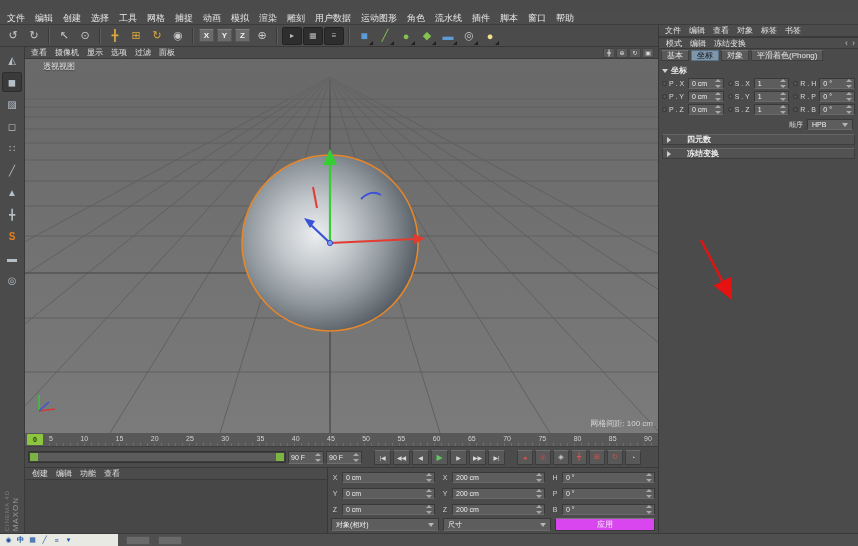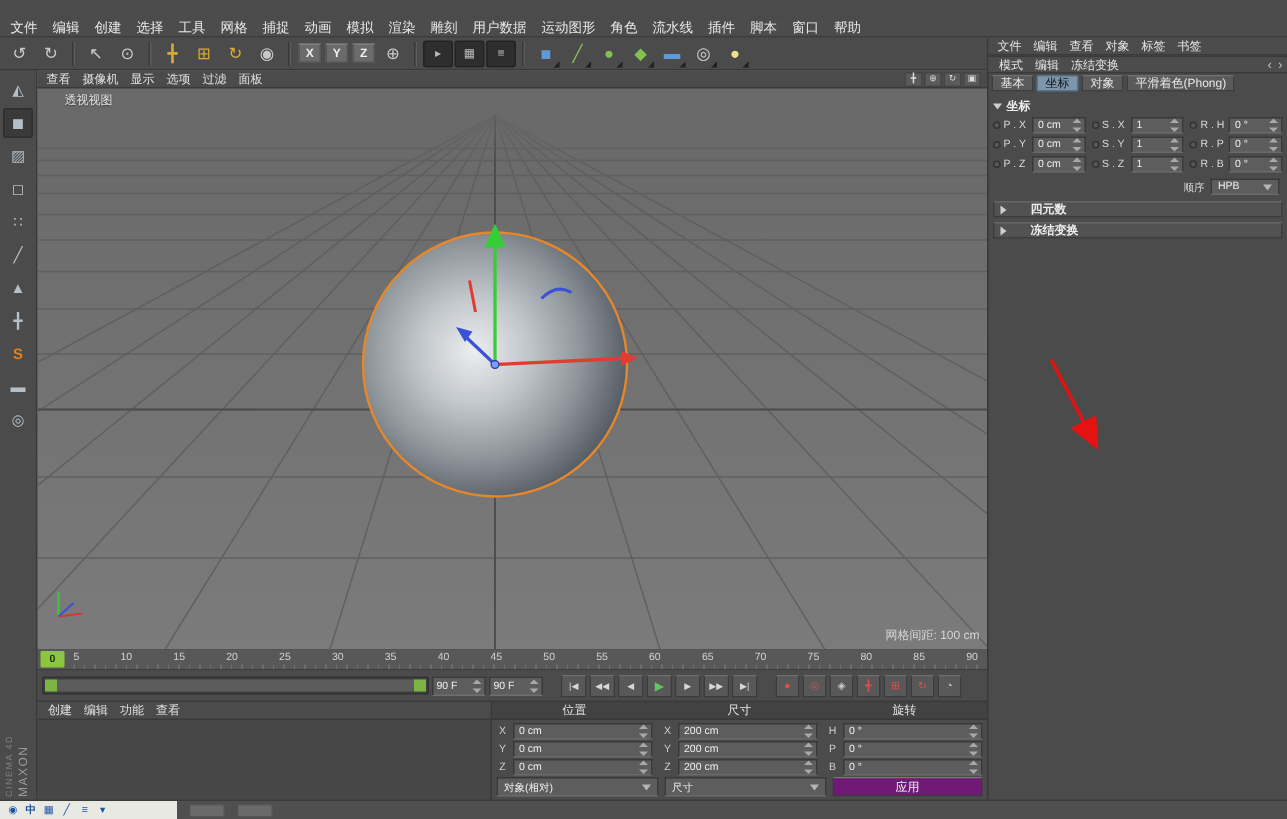--- a/index.html
+++ b/index.html
@@ -97,21 +97,21 @@
   .clbl{width:8px;font-size:7px;color:#cfcfcf;text-align:center}
   .fld{flex:1;height:11px;background:#5d5d5d;border:1px solid #393939;border-bottom-color:#6a6a6a;color:#efefef;
     font-size:7px;display:flex;align-items:center;padding:0 2px 0 3px}
   .spin{width:6px;height:9px;position:relative;margin-left:auto;flex:0 0 auto}
   .spin::before{content:"";position:absolute;top:0;left:0;border-left:3px solid transparent;border-right:3px solid transparent;border-bottom:3px solid #a8a8a8}
   .spin::after{content:"";position:absolute;bottom:0;left:0;border-left:3px solid transparent;border-right:3px solid transparent;border-top:3px solid #a8a8a8}
   .coord-bottom{height:15px;display:flex;gap:4px;padding:0 3px 2px}
   .drop{flex:1;background:#5d5d5d;border:1px solid #393939;border-bottom-color:#6a6a6a;display:flex;align-items:center;
     padding:0 4px;font-size:7px;color:#efefef}
   .drop::after{content:"";margin-left:auto;border-left:3px solid transparent;border-right:3px solid transparent;border-top:4px solid #b5b5b5}
-  .applybtn{flex:1;background:#701a75;border:1px solid #393939;border-top-color:#787878;display:flex;align-items:center;
+  .applybtn{flex:1;background:#d946ef;border:1px solid #393939;border-top-color:#787878;display:flex;align-items:center;
     justify-content:center;font-size:8px;color:#efefef;border-radius:1px}
 
   
   #rightpanel{position:absolute;top:25px;left:658px;width:200px;height:508px;background:#4b4b4b;border-left:1px solid #383838;
     display:flex;flex-direction:column}
   .om-menu{height:12px;background:#4c4c4c;border-bottom:1px solid #3a3a3a;display:flex;align-items:center;font-size:8px;color:#e4e4e4;padding-left:2px}
   .omi{padding:0 4px}
   .om-tree{height:240px;background:#4e4e4e;position:relative}
   .om-scroll{position:absolute;right:0;top:0;bottom:0;width:7px;background:#434343;border-left:1px solid #3a3a3a}
   .om-thumb{position:absolute;top:2px;left:1px;width:5px;height:38px;background:#5e5e5e;border-radius:2px}
@@ -382,25 +382,20 @@
     <div id="materials" data-name="material-manager">
       <div class="mat-menu" data-name="material-menu-bar">
         <span class="mmi" data-name="material-menu-create">创建</span>
         <span class="mmi" data-name="material-menu-edit">编辑</span>
         <span class="mmi" data-name="material-menu-function">功能</span>
         <span class="mmi" data-name="material-menu-view">查看</span>
       </div>
       <div class="mat-body" data-name="material-list-area"></div>
     </div>
     <div id="coordpanel" data-name="coordinate-manager">
-      <div class="coord-head" data-name="coordinate-headers">
-        <span data-name="position-header">位置</span>
-        <span data-name="size-header">尺寸</span>
-        <span data-name="rotation-header">旋转</span>
-      </div>
       <div class="coord-grid" data-name="coordinate-grid">
         <div class="ccol" data-name="position-column">
           <div class="crow">
               <span class="clbl" data-name="pos-x-label">X</span>
               <span class="fld" data-name="pos-x-field">
                 <span data-name="pos-x-value">0 cm</span>
                 <span class="spin" data-name="spinner-icon"></span>
               </span>
             </div>
           <div class="crow">

